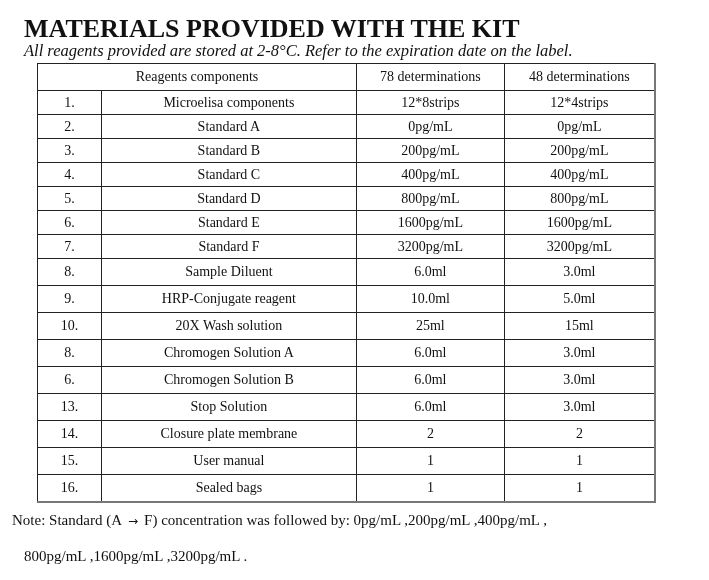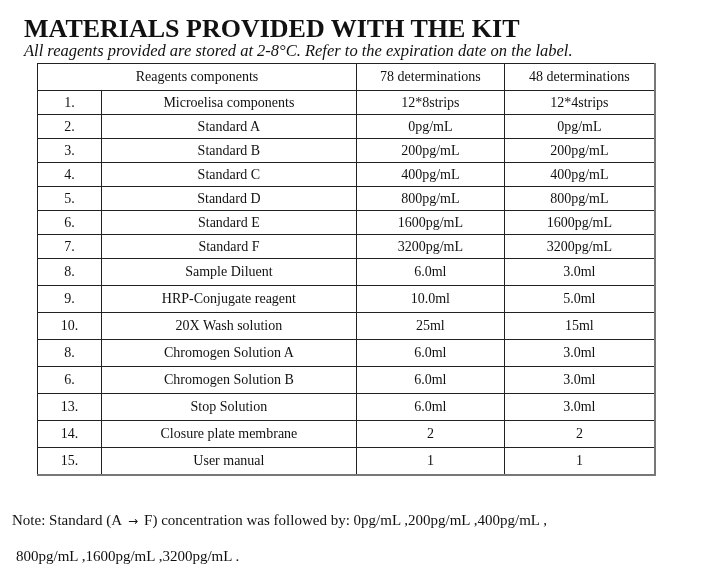--- a/index.html
+++ b/index.html
@@ -7,21 +7,21 @@
   .title { position: absolute; left: 24px; top: 14px; font-size: 26px; font-weight: bold; letter-spacing: 0; white-space: nowrap; font-family: Liberation Serif, serif; }
   .subtitle { position: absolute; left: 24px; top: 41px; font-size: 16.5px; font-style: italic; white-space: nowrap; }
   table.kit { position: absolute; left: 37px; top: 63px; border-collapse: collapse; width: 619px; font-size: 14px; }
   table.kit td, table.kit th { border: 1px solid #222; text-align: center; padding: 0; font-weight: normal; }
   table.kit { border-right: 2px solid #777; border-bottom: 2px solid #777; }
   col.c-num { width: 64px; } col.c-name { width: 256px; } col.c-96 { width: 148px; } col.c-48 { width: 151px; }
   tr.hdr th { height: 26px; }
   tr.r-a td { height: 23px; }
   tr.r-b td { height: 26px; }
   .note { position: absolute; left: 12px; top: 512px; font-size: 15px; white-space: nowrap; }
-  .note2 { position: absolute; left: 16px; top: 548px; font-size: 15px; white-space: nowrap; }
+  .note2 { position: absolute; left: 24px; top: 548px; font-size: 15px; white-space: nowrap; }
   .arrow { font-family: "DejaVu Sans", sans-serif; font-size: 12px; padding: 0 6px; }
 </style>
 </head>
 <body>
 
 <div class="title">MATERIALS PROVIDED WITH THE KIT</div>
 <div class="subtitle">All reagents provided are stored at 2-8°C. Refer to the expiration date on the label.</div>
 
 <table class="kit">
   <colgroup>
@@ -121,19 +121,25 @@
         <td>Closure plate membrane</td>
         <td>2</td>
         <td>2</td>
       </tr>
       <tr class="r-b">
         <td>15.</td>
         <td>User manual</td>
         <td>1</td>
         <td>1</td>
       </tr>
+      <tr class="r-b">
+        <td>16.</td>
+        <td>Sealed bags</td>
+        <td>1</td>
+        <td>1</td>
+      </tr>
     </tbody>
 </table>
 
 <div class="note">
   <span>Note: Standard (A</span><span class="arrow">→</span><span>F) concentration was followed by: 0pg/mL ,200pg/mL ,400pg/mL ,</span>
 </div>
 <div class="note2">800pg/mL ,1600pg/mL ,3200pg/mL .</div>
 
 </body></html>

